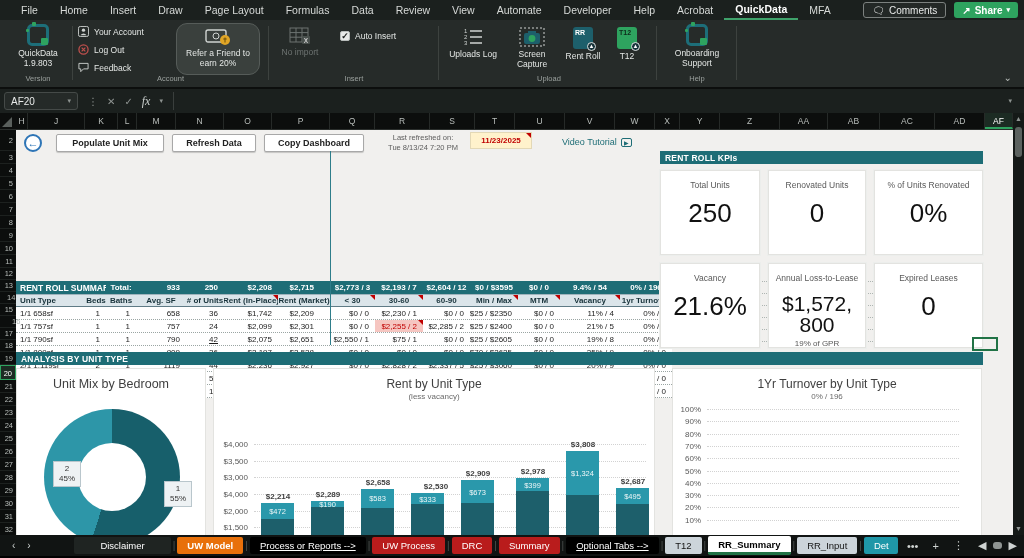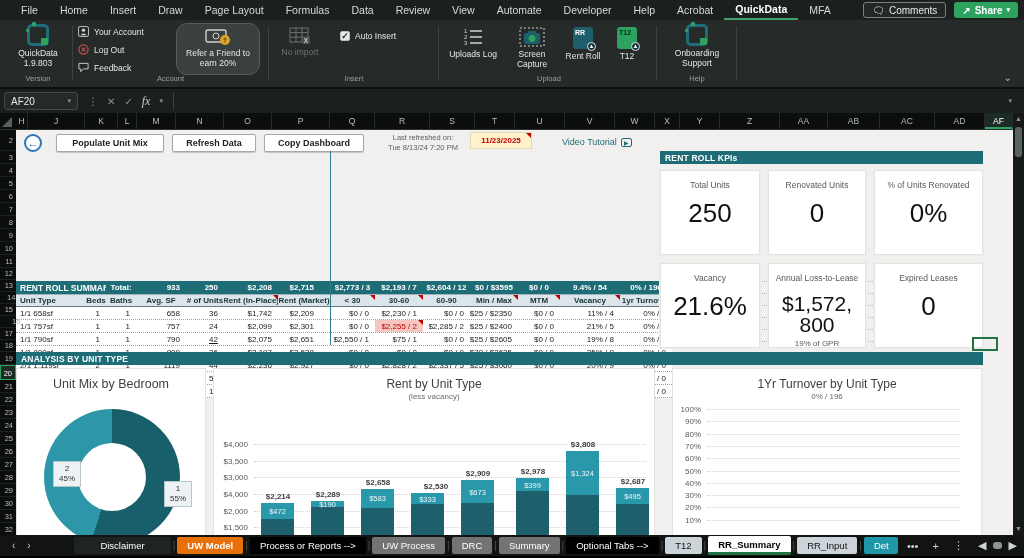--- a/index.html
+++ b/index.html
@@ -108,23 +108,23 @@
   .bar-label { position:absolute; width:100%; text-align:center; font-size:7.5px; color:#eef6f7; }
   .bar-total { position:absolute; width:60px; text-align:center; font-size:8px; font-weight:bold; color:#3f3f3f; }
 
   .sel-cell { position:absolute; border:2px solid #217346; background:transparent; z-index:6; }
 
   
   .tabbar { position:absolute; left:0; top:535px; width:1024px; height:21px; background:#111413; display:flex; align-items:center; z-index:9; }
   .tab-nav { color:#cfd3d1; font-size:10px; padding:0 12px; }
   .sheet-tab { height:17px; display:flex; align-items:center; padding:0 10px; font-size:9.5px; border-radius:2px; margin:0 2px; white-space:nowrap; }
   .st-dark { background:#1f2422; color:#fff; padding:0 26px; }
-  .st-black { background:#000; color:#fff; }
+  .st-black { background:#000; color:#fff;text-decoration:underline; }
   .st-orange { background:#e8700a; color:#fff; font-weight:bold; }
-  .st-teal { background:#737373; color:#fff; }
+  .st-teal { background:#b91c1c; color:#fff; }
   .st-light { background:#ccd4da; color:#141414; }
   .st-active { background:#fff; color:#000; font-weight:bold; border-bottom:3px solid #217346; height:19px; }
   .st-cut { background:#1f97a8; color:#fff; max-width:34px; overflow:hidden; }
   .tab-sep { color:#4b504e; font-size:10px; }
   .tab-misc { color:#cfd3d1; font-size:11px; padding:0 7px; }
   .hthumb { width:22px; height:7px; border-radius:3px; background:#8f9492; display:inline-block; }
   .tab-right { margin-left:auto; display:flex; align-items:center; }
   .bottom-strip { position:absolute; left:0; top:556px; width:1024px; height:2px; background:#000; }
 </style>
 </head>

